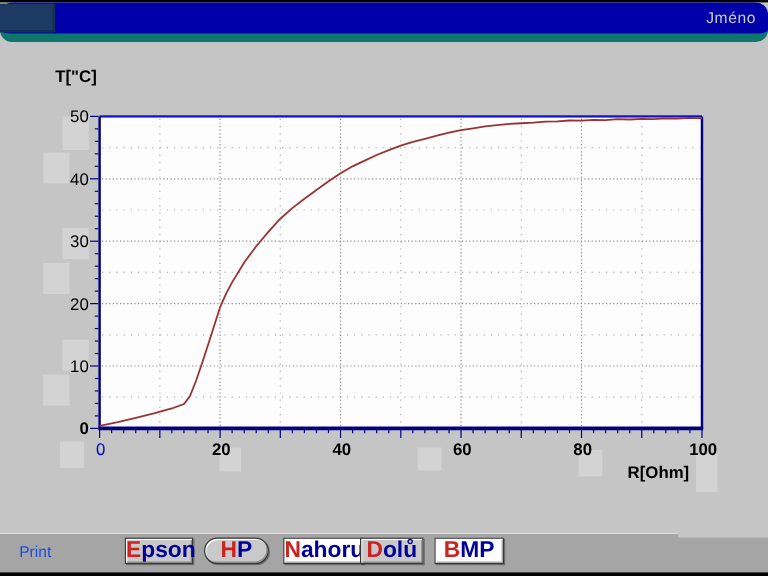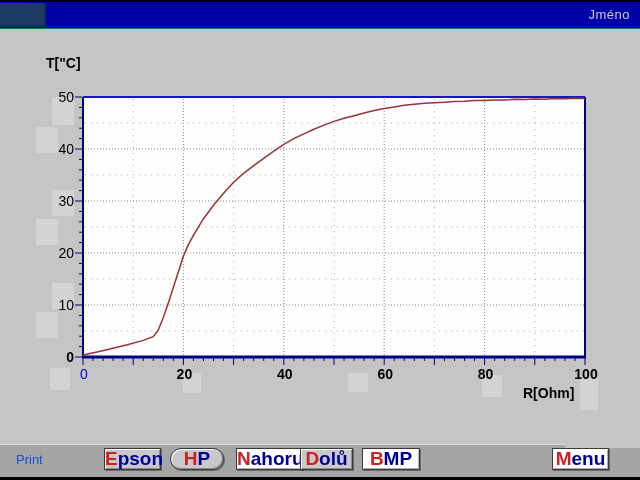--- a/index.html
+++ b/index.html
@@ -1,21 +1,21 @@
 <!DOCTYPE html>
 <html><head>
 <meta charset="utf-8">
 <style>
   html,body{margin:0;padding:0;}
   body{font-family:"Liberation Sans", sans-serif;}
   #screen{position:relative;width:640px;height:480px;background:#c5c5c5;overflow:hidden;}
 
   
   .top-edge{position:absolute;left:0;top:0;width:640px;height:2px;background:#000;}
-  .title-bar{position:absolute;left:0;top:2px;width:640px;height:26px;background:#0000a8;border-bottom:1px solid #0f766e;}
+  .title-bar{position:absolute;left:0;top:2px;width:640px;height:26px;background:#0000a8;border-bottom:7px solid #0f766e;border-radius:10px;}
   .app-logo{position:absolute;left:0;top:1px;width:46px;height:24px;background:#1c3a64;box-shadow:inset -2px -2px 0 #142c4e;}
   .window-title{position:absolute;right:10px;top:5px;color:#c9c9c9;font-size:13px;letter-spacing:0.5px;}
 
   
   .ghost{position:absolute;background:#d3d3d3;}
 
   
   .axis-title{position:absolute;color:#000;font-size:14px;font-weight:bold;}
   #y-axis-title{left:46px;top:55px;}
   #x-axis-title{left:523px;top:385px;}
@@ -180,16 +180,15 @@
 
   <div class="bottom-bar"></div>
   <div class="bar-notch"></div>
   <div class="print-label">Print</div>
 
   <div class="btn gray" style="left:104px;width:57px;"><span class="hot">E</span><span class="rest">pson</span></div>
   <div class="btn gray" style="left:170px;width:54px;border-radius:11px;"><span class="hot">H</span><span class="rest">P</span></div>
   <div class="btn white" style="left:236px;width:67px;"><span class="hot">N</span><span class="rest">ahoru</span></div>
   <div class="btn gray" style="left:300px;width:53px;"><span class="hot">D</span><span class="rest">olů</span></div>
   <div class="btn white" style="left:362px;width:58px;text-align:center;"><span class="hot">B</span><span class="rest">MP</span></div>
-  <div class="btn white" style="left:552px;width:57px;"><span class="hot">M</span><span class="rest">enu</span></div>
 
   <div class="bottom-edge"></div>
 </div>
 
 </body></html>

